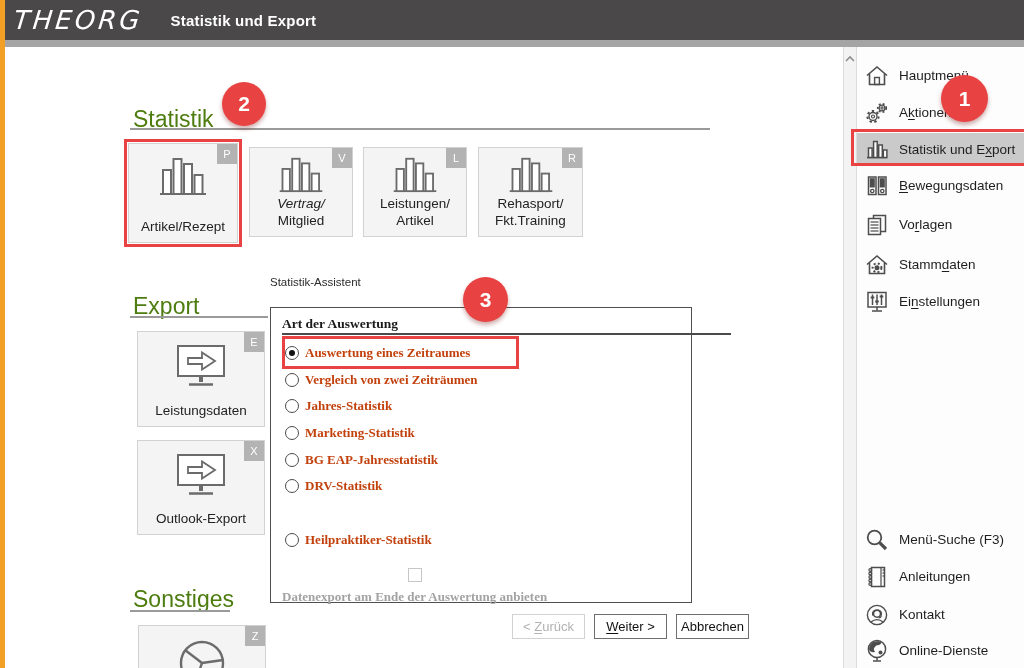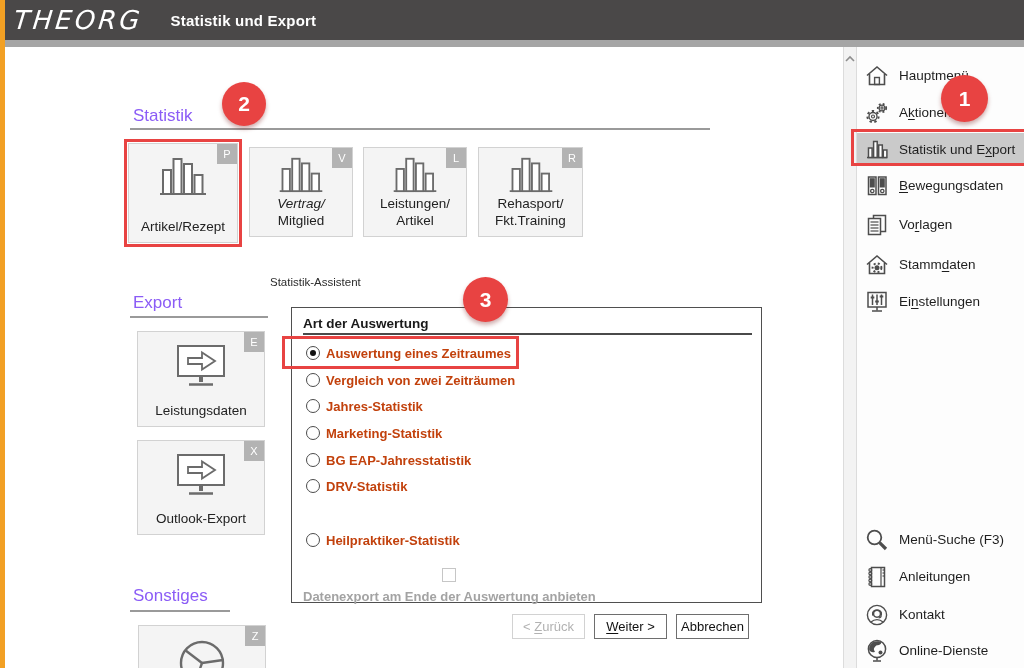--- a/index.html
+++ b/index.html
@@ -8,33 +8,33 @@
 
   
   .left-strip { position:absolute; left:0; top:0; width:5px; height:668px; background:#f2a024; z-index:6; }
   .header { position:absolute; left:0; top:0; width:1024px; height:40px; background:#4a4848; z-index:5; display:flex; align-items:center; }
   .logo { color:#fff; font-family:"DejaVu Sans", sans-serif; font-weight:300; font-style:italic;
           font-size:26px; letter-spacing:3px; margin-left:14px; transform:skewX(-6deg); }
   .header-title { color:#fff; font-size:15px; font-weight:bold; margin-left:28px; letter-spacing:.2px; }
   .sub-strip { position:absolute; left:5px; top:40px; width:1019px; height:7px; background:#a5a5a5; z-index:5; }
 
   
-  .section-h { position:absolute; font-size:17px; color:#8b5cf6; z-index:2; }
+  .section-h { position:absolute; font-size:23px; color:#4d7c0f; z-index:2; }
   .h-line { position:absolute; height:2px; background:#9a9a9a; z-index:2; }
 
   
   .tile { position:absolute; background:#f4f4f4; border:1px solid #d2d2d2; text-align:center; color:#222; z-index:2; cursor:default; }
   .tile .t-icon { position:absolute; left:0; right:0; top:9px; display:flex; justify-content:center; }
   .tile .t-label { position:absolute; left:0; right:0; bottom:7px; font-size:13.5px; line-height:1.22; color:#222; }
   .badge { position:absolute; top:0; right:0; width:20px; height:20px; background:#b3b3b3; color:#fff;
            font-size:11px; line-height:20px; text-align:center; }
 
   
   .dlg-title { position:absolute; left:270px; top:276px; font-size:11.5px; color:#2c2c2c; z-index:3; }
-  .dialog { position:absolute; left:291px; top:307px; width:471px; height:296px; background:#fff; border:1px solid #4f4f4f; z-index:3; }
+  .dialog { position:absolute; left:270px; top:307px; width:422px; height:296px; background:#fff; border:1px solid #4f4f4f; z-index:3;font-family:Liberation Serif, serif; }
   .grp-title { position:absolute; left:11px; top:8px; font-size:13.5px; font-weight:bold; color:#1a1a1a; }
   .grp-line { position:absolute; left:11px; top:25px; width:449px; height:2px; background:#4a4a4a; }
   .radio-row { position:absolute; left:14px; display:flex; align-items:center; gap:6px; height:18px; }
   .radio { width:14px; height:14px; border:1px solid #4c4c4c; border-radius:50%; background:#fff; position:relative; flex:0 0 auto; }
   .radio.checked::after { content:""; position:absolute; left:3px; top:3px; width:6px; height:6px; border-radius:50%; background:#111; }
   .radio-label { font-size:13px; font-weight:bold; color:#c2410c; white-space:nowrap; }
   .chk-row { position:absolute; left:11px; top:567px; display:flex; align-items:center; gap:7px;flex-direction:column; }
   .chk-box { width:14px; height:14px; border:1px solid #c6c6c6; background:#fff; flex:0 0 auto; }
   .chk-label { font-size:13px; font-weight:bold; color:#a3a3a3; white-space:nowrap; }
   .dlg-btn { position:absolute; width:73px; height:25px; background:#fff; border:1px solid #6e6e6e;

